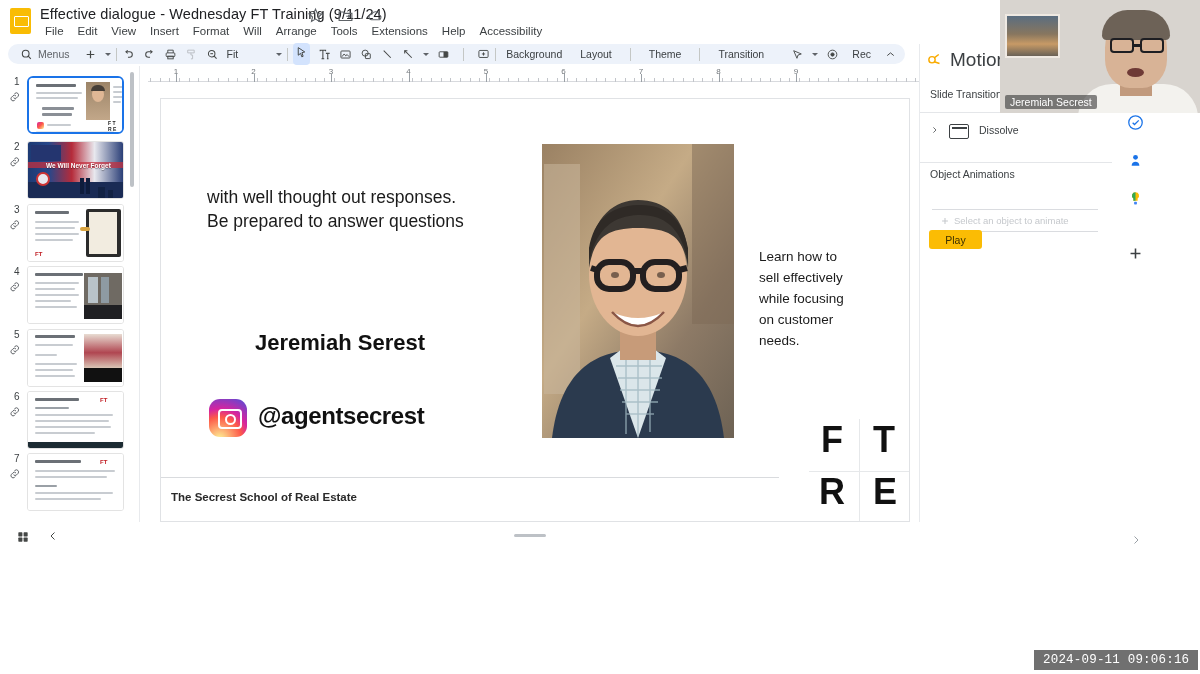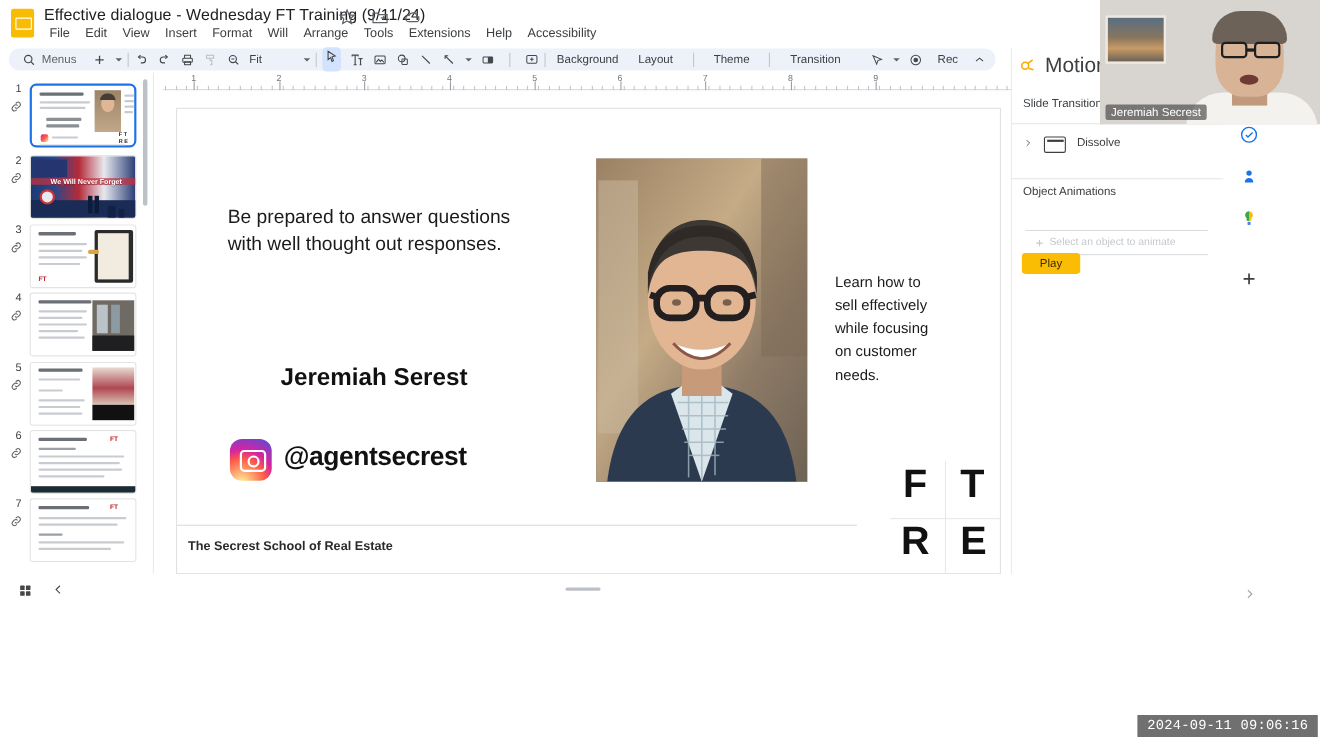--- a/index.html
+++ b/index.html
@@ -619,22 +619,22 @@
           </div>
         </div>
       </div>
   </div>
   <div class="fs-scroll"></div>
   <div class="fs-divider"></div>
 
   <div class="canvas-area">
     <div class="slide">
       <div class="s-sub">
+        <div>with well thought out responses.</div>
         <div>Be prepared to answer questions</div>
-        <div>with well thought out responses.</div>
       </div>
       <div class="s-presenter">Jeremiah Serest</div>
 
       <div class="ig-badge"></div>
       <div class="ig-handle">@agentsecrest</div>
 
       <div class="s-photo">
         <svg viewBox="0 0 192 294" width="192" height="294" preserveAspectRatio="none">
           <defs>
             <linearGradient id="bgph" x1="0" y1="0" x2="1" y2="1">

